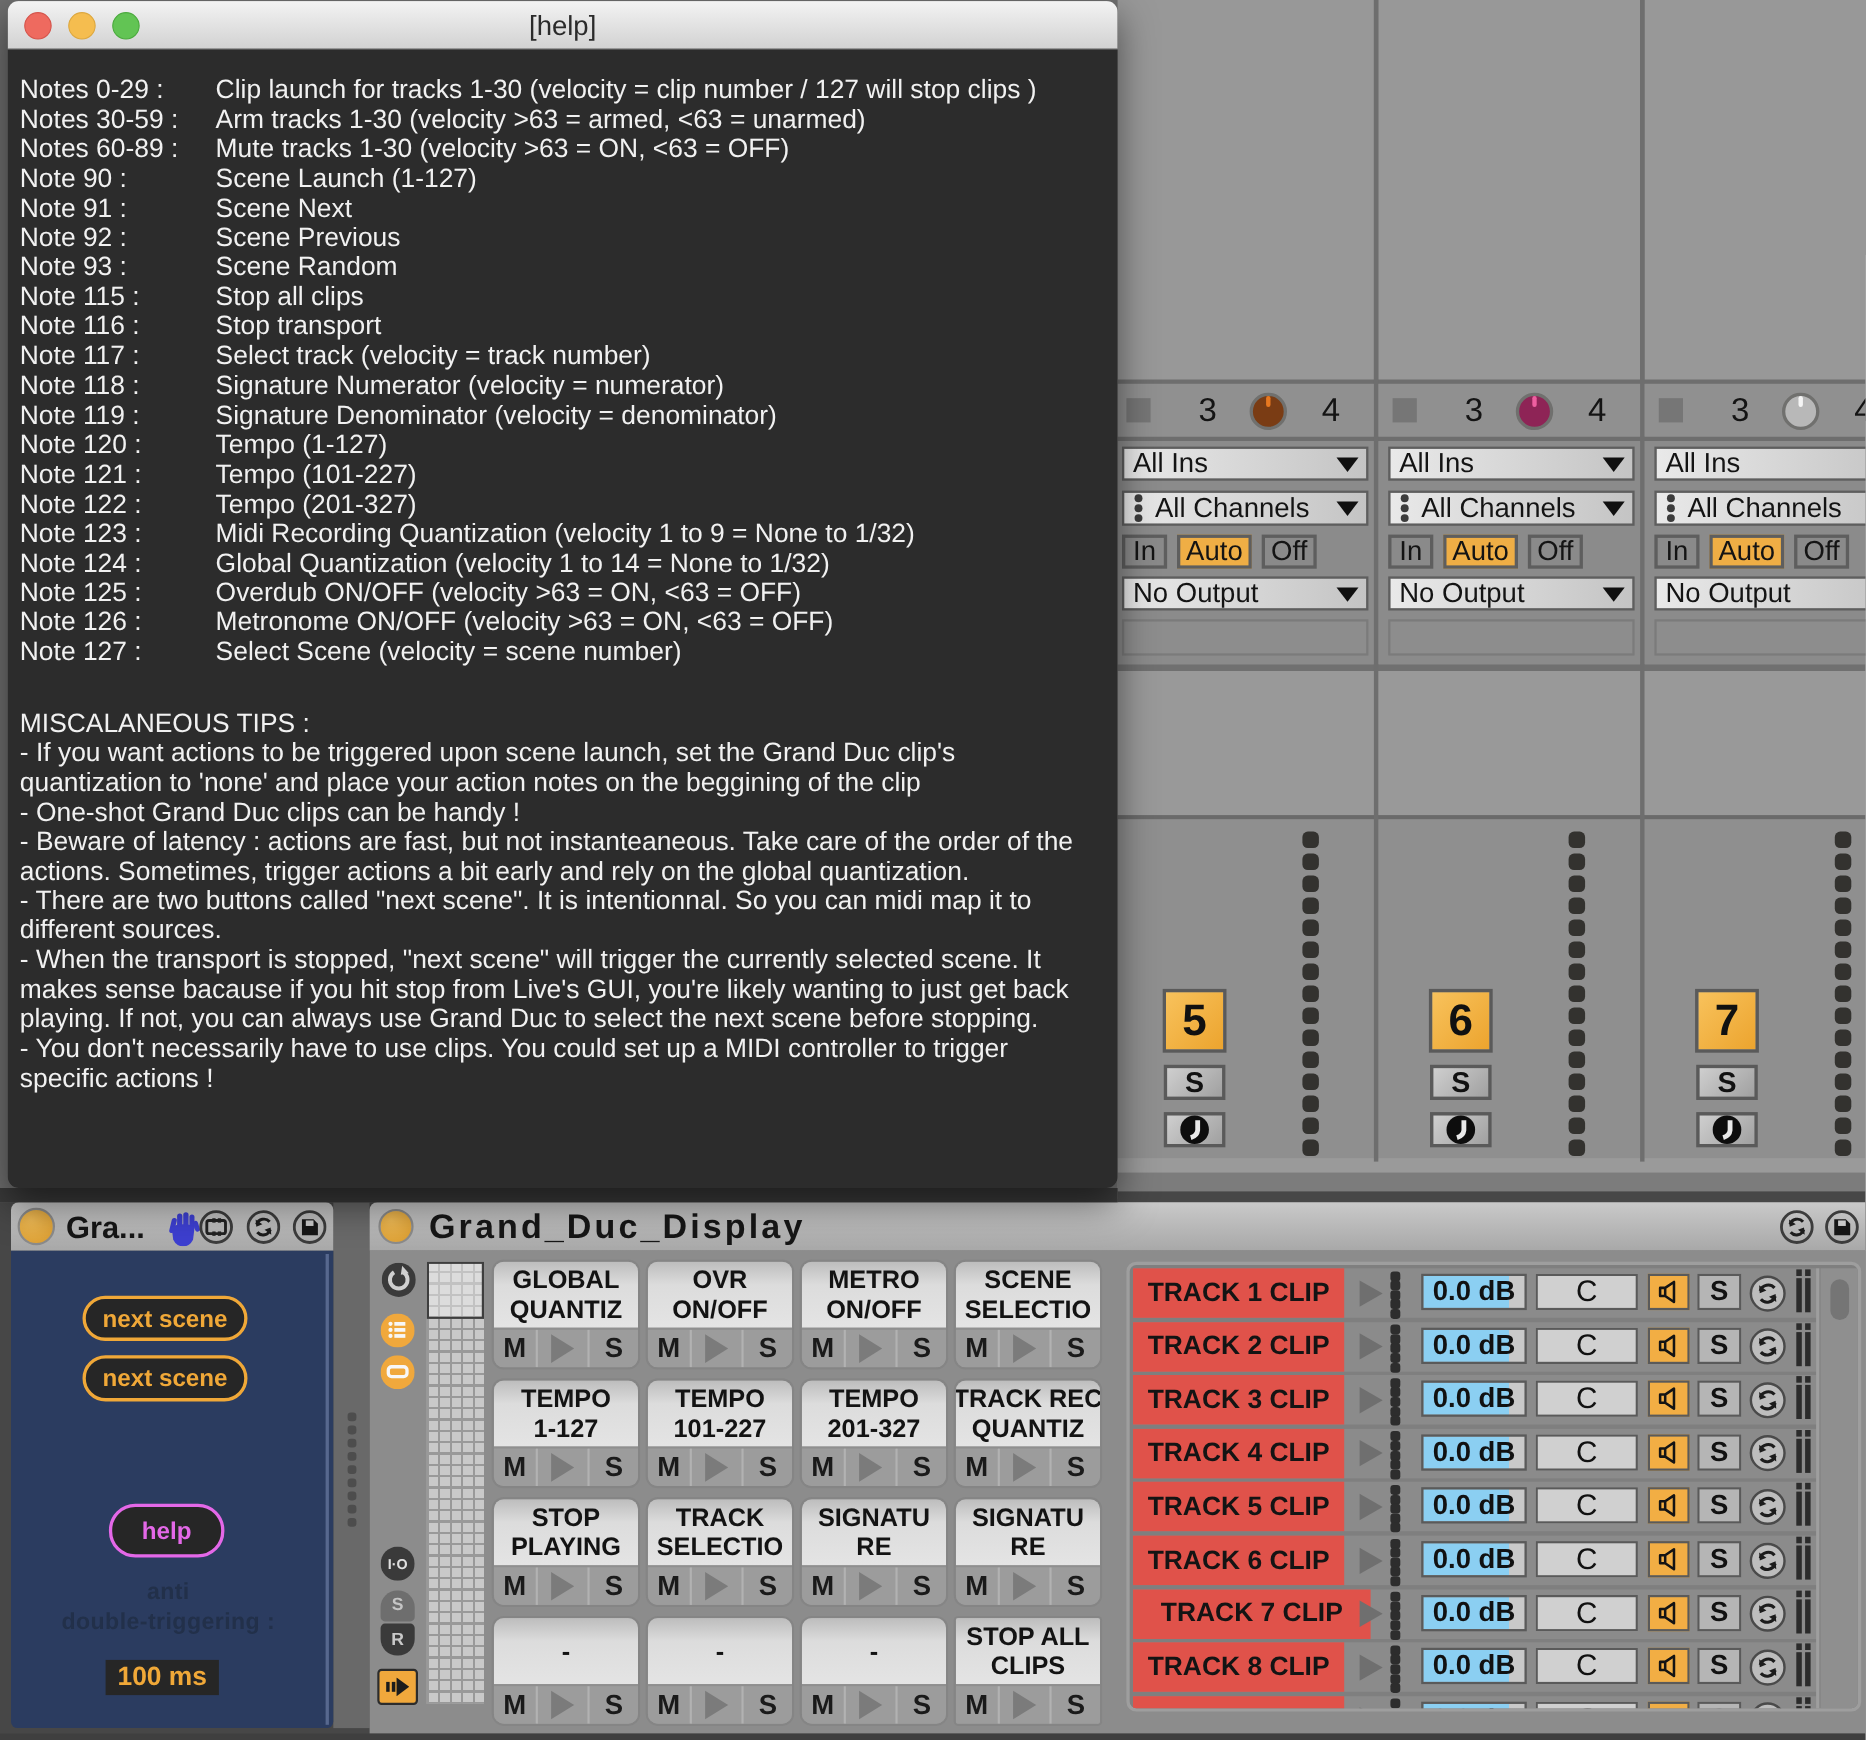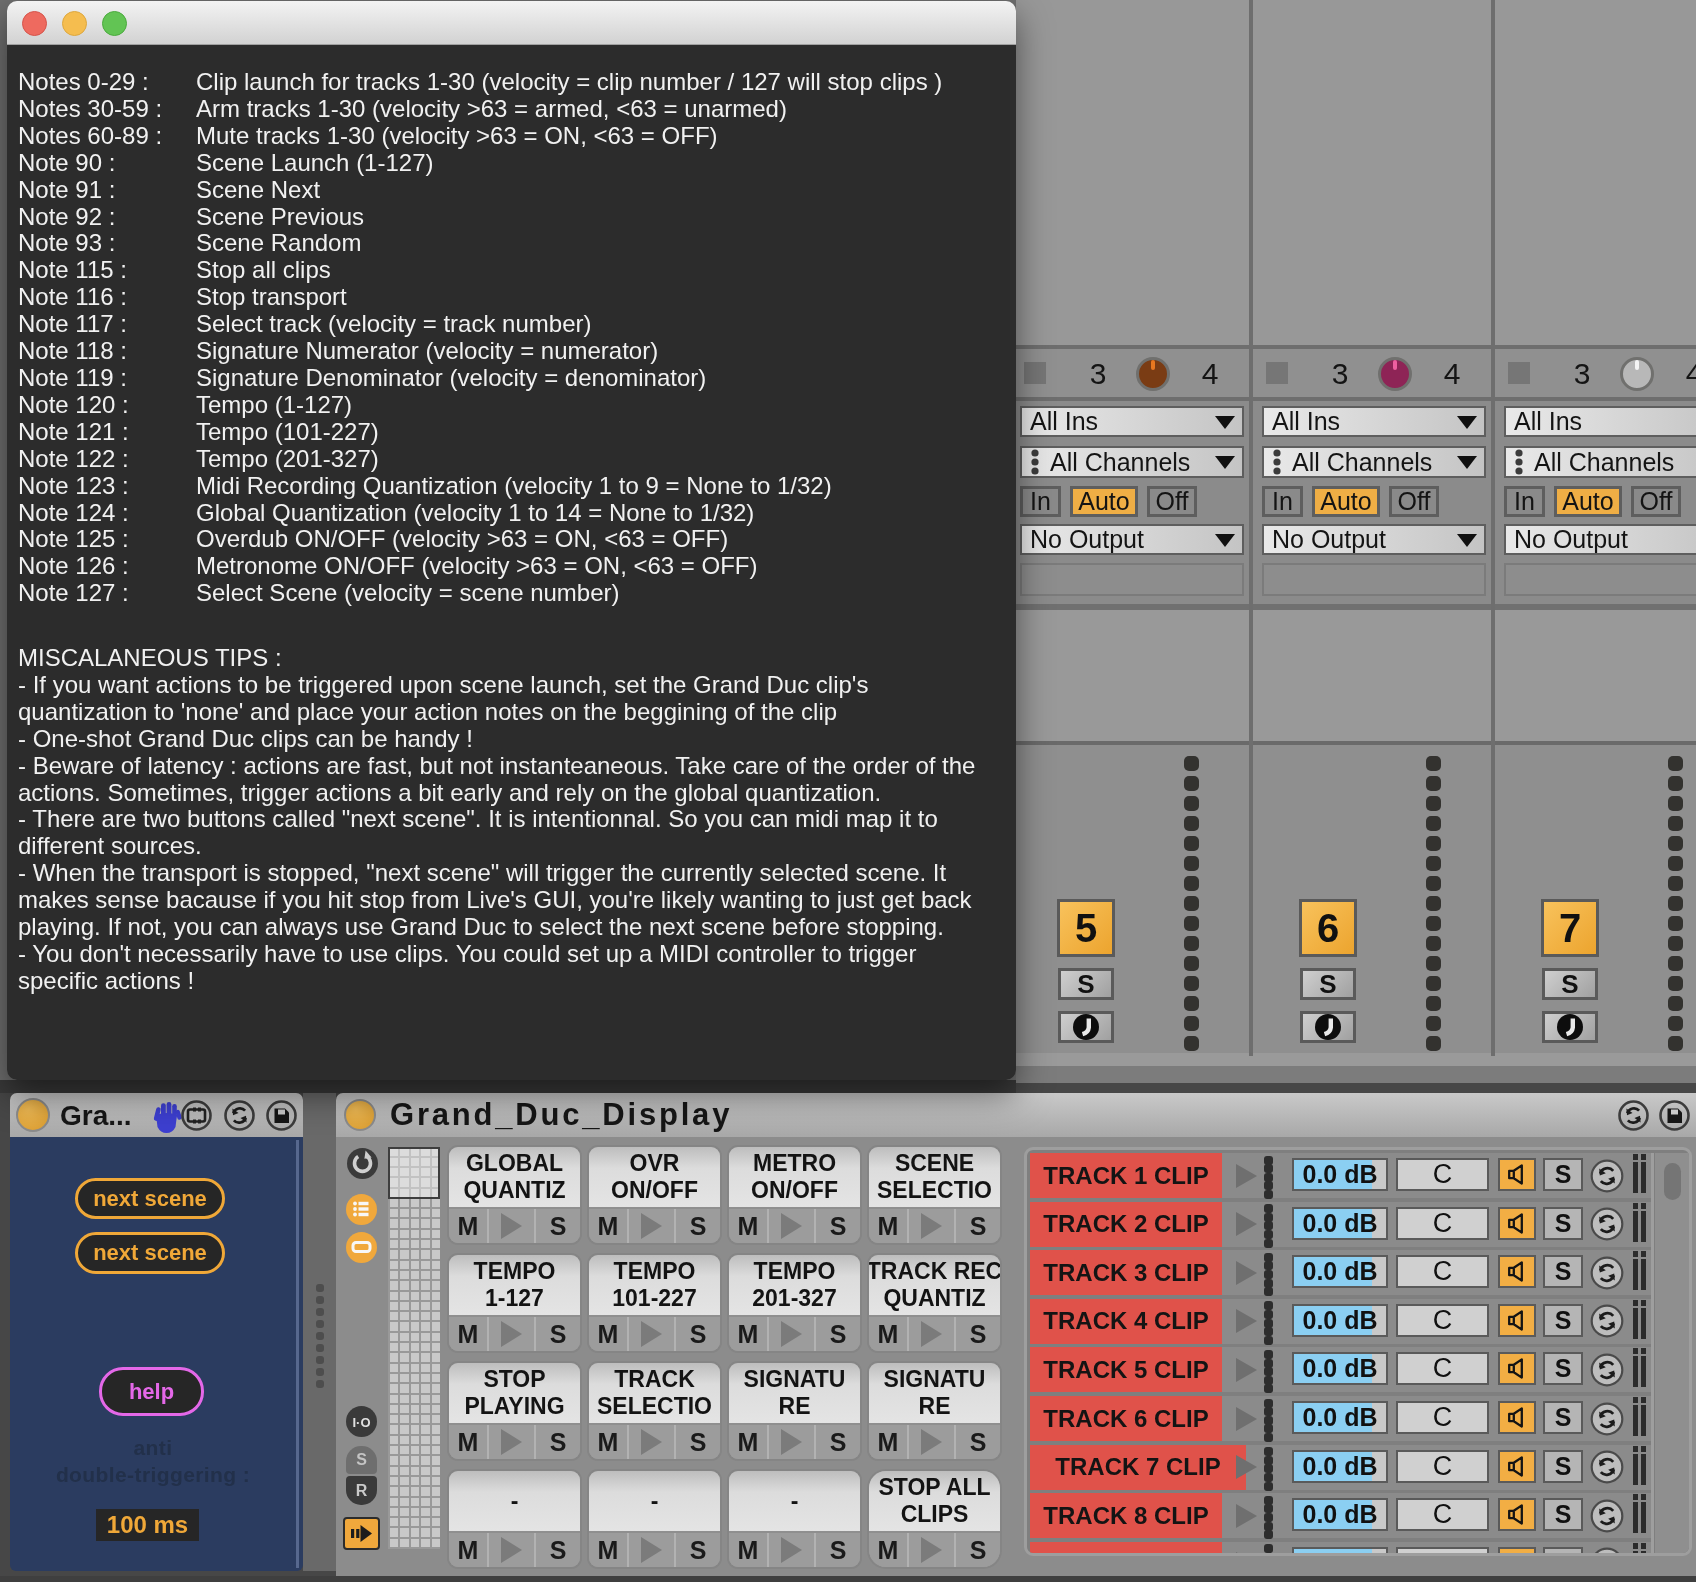--- a/index.html
+++ b/index.html
@@ -477,21 +477,21 @@
 <div class="abs" style="left:729px;top:1471px;width:131px;height:96px;border-radius:9px;overflow:hidden;box-shadow:0 0 0 2px #858585;background:#9c9c9c;">
       <div class="abs clabel" style="left:0;top:0;width:131px;height:62px;">-</div>
       <div class="abs" style="left:0;top:62px;width:131px;height:34px;display:flex;">
         <div class="mcell" style="flex:1.08;">M</div>
         <div class="mcell" style="flex:1.3;border-left:2px solid #b2b2b2;">
           <div style="width:0;height:0;border-left:21px solid #7b7b7b;border-top:13px solid transparent;border-bottom:13px solid transparent;"></div>
         </div>
         <div class="mcell" style="flex:1.25;border-left:2px solid #b2b2b2;">S</div>
       </div>
     </div>
-<div class="abs" style="left:869px;top:1471px;width:131px;height:96px;border-radius:17px;overflow:hidden;box-shadow:0 0 0 2px #858585;background:#9c9c9c;">
+<div class="abs" style="left:869px;top:1471px;width:131px;height:96px;border-radius:2px;overflow:hidden;box-shadow:0 0 0 2px #858585;background:#9c9c9c;">
       <div class="abs clabel" style="left:0;top:0;width:131px;height:62px;">
         <div>STOP ALL</div>
         <div>CLIPS</div>
       </div>
       <div class="abs" style="left:0;top:62px;width:131px;height:34px;display:flex;">
         <div class="mcell" style="flex:1.08;">M</div>
         <div class="mcell" style="flex:1.3;border-left:2px solid #b2b2b2;">
           <div style="width:0;height:0;border-left:21px solid #7b7b7b;border-top:13px solid transparent;border-bottom:13px solid transparent;"></div>
         </div>
         <div class="mcell" style="flex:1.25;border-left:2px solid #b2b2b2;">S</div>
@@ -742,16 +742,17 @@
       <div class="abs" style="left:624px;top:3px;width:3px;height:403px;background:#9e9e9e;"></div>
       <div class="abs" style="left:637px;top:13px;width:17px;height:37px;background:#757575;border-radius:9px;"></div>
     </div>
 <div class="abs" style="left:0px;top:1576px;width:1696px;height:6px;background:#3f3f3f;"></div>
 <div class="abs" style="left:0px;top:1080px;width:1016px;height:13px;background:#3a3a3a;"></div>
 <div class="abs" style="left:7px;top:1px;width:1009px;height:1079px;border-radius:10px;box-shadow:0 14px 34px rgba(0,0,0,.5);"></div>
 <div class="abs" style="left:7px;top:1px;width:1009px;height:44px;border-radius:10px 10px 0 0;background:linear-gradient(#f3f3f3,#d2d2d2);border-bottom:1px solid #a0a0a0;"></div>
 <div class="abs" style="left:21.5px;top:11px;width:25px;height:25px;border-radius:50%;background:#ee6a5f;border:1px solid #d5544b;"></div>
 <div class="abs" style="left:61.5px;top:11px;width:25px;height:25px;border-radius:50%;background:#f5bd4f;border:1px solid #dda73e;"></div>
 <div class="abs" style="left:101.5px;top:11px;width:25px;height:25px;border-radius:50%;background:#62c454;border:1px solid #4aaa3d;"></div>
+<div class="abs ctr" style="left:7px;top:8px;width:1009px;height:32px;color:#2b2b2b;font-size:25px;">[help]</div>
 <div class="abs" style="left:7px;top:45px;width:1009px;height:1035px;background:#2c2c2c;border-radius:0 0 10px 10px;"></div>
 <div class="abs htext" style="left:18px;top:69px;width:990px;height:545px;"><span class="hlab">Notes 0-29 :</span>Clip launch for tracks 1-30 (velocity = clip number / 127 will stop clips )<br><span class="hlab">Notes 30-59 :</span>Arm tracks 1-30 (velocity &gt;63 = armed, &lt;63 = unarmed)<br><span class="hlab">Notes 60-89 :</span>Mute tracks 1-30 (velocity &gt;63 = ON, &lt;63 = OFF)<br><span class="hlab">Note 90 :</span>Scene Launch (1-127)<br><span class="hlab">Note 91 :</span>Scene Next<br><span class="hlab">Note 92 :</span>Scene Previous<br><span class="hlab">Note 93 :</span>Scene Random<br><span class="hlab">Note 115 :</span>Stop all clips<br><span class="hlab">Note 116 :</span>Stop transport<br><span class="hlab">Note 117 :</span>Select track (velocity = track number)<br><span class="hlab">Note 118 :</span>Signature Numerator (velocity = numerator)<br><span class="hlab">Note 119 :</span>Signature Denominator (velocity = denominator)<br><span class="hlab">Note 120 :</span>Tempo (1-127)<br><span class="hlab">Note 121 :</span>Tempo (101-227)<br><span class="hlab">Note 122 :</span>Tempo (201-327)<br><span class="hlab">Note 123 :</span>Midi Recording Quantization (velocity 1 to 9 = None to 1/32)<br><span class="hlab">Note 124 :</span>Global Quantization (velocity 1 to 14 = None to 1/32)<br><span class="hlab">Note 125 :</span>Overdub ON/OFF (velocity &gt;63 = ON, &lt;63 = OFF)<br><span class="hlab">Note 126 :</span>Metronome ON/OFF (velocity &gt;63 = ON, &lt;63 = OFF)<br><span class="hlab">Note 127 :</span>Select Scene (velocity = scene number)<br></div>
 <div class="abs htext" style="left:18px;top:645px;width:990px;height:350px;">MISCALANEOUS TIPS :<br>- If you want actions to be triggered upon scene launch, set the Grand Duc clip's<br>quantization to 'none' and place your action notes on the beggining of the clip<br>- One-shot Grand Duc clips can be handy !<br>- Beware of latency : actions are fast, but not instanteaneous. Take care of the order of the<br>actions. Sometimes, trigger actions a bit early and rely on the global quantization.<br>- There are two buttons called "next scene". It is intentionnal. So you can midi map it to<br>different sources.<br>- When the transport is stopped, "next scene" will trigger the currently selected scene. It<br>makes sense bacause if you hit stop from Live's GUI, you're likely wanting to just get back<br>playing. If not, you can always use Grand Duc to select the next scene before stopping.<br>- You don't necessarily have to use clips. You could set up a MIDI controller to trigger<br>specific actions !</div>
 </div>
 
 </body></html>

